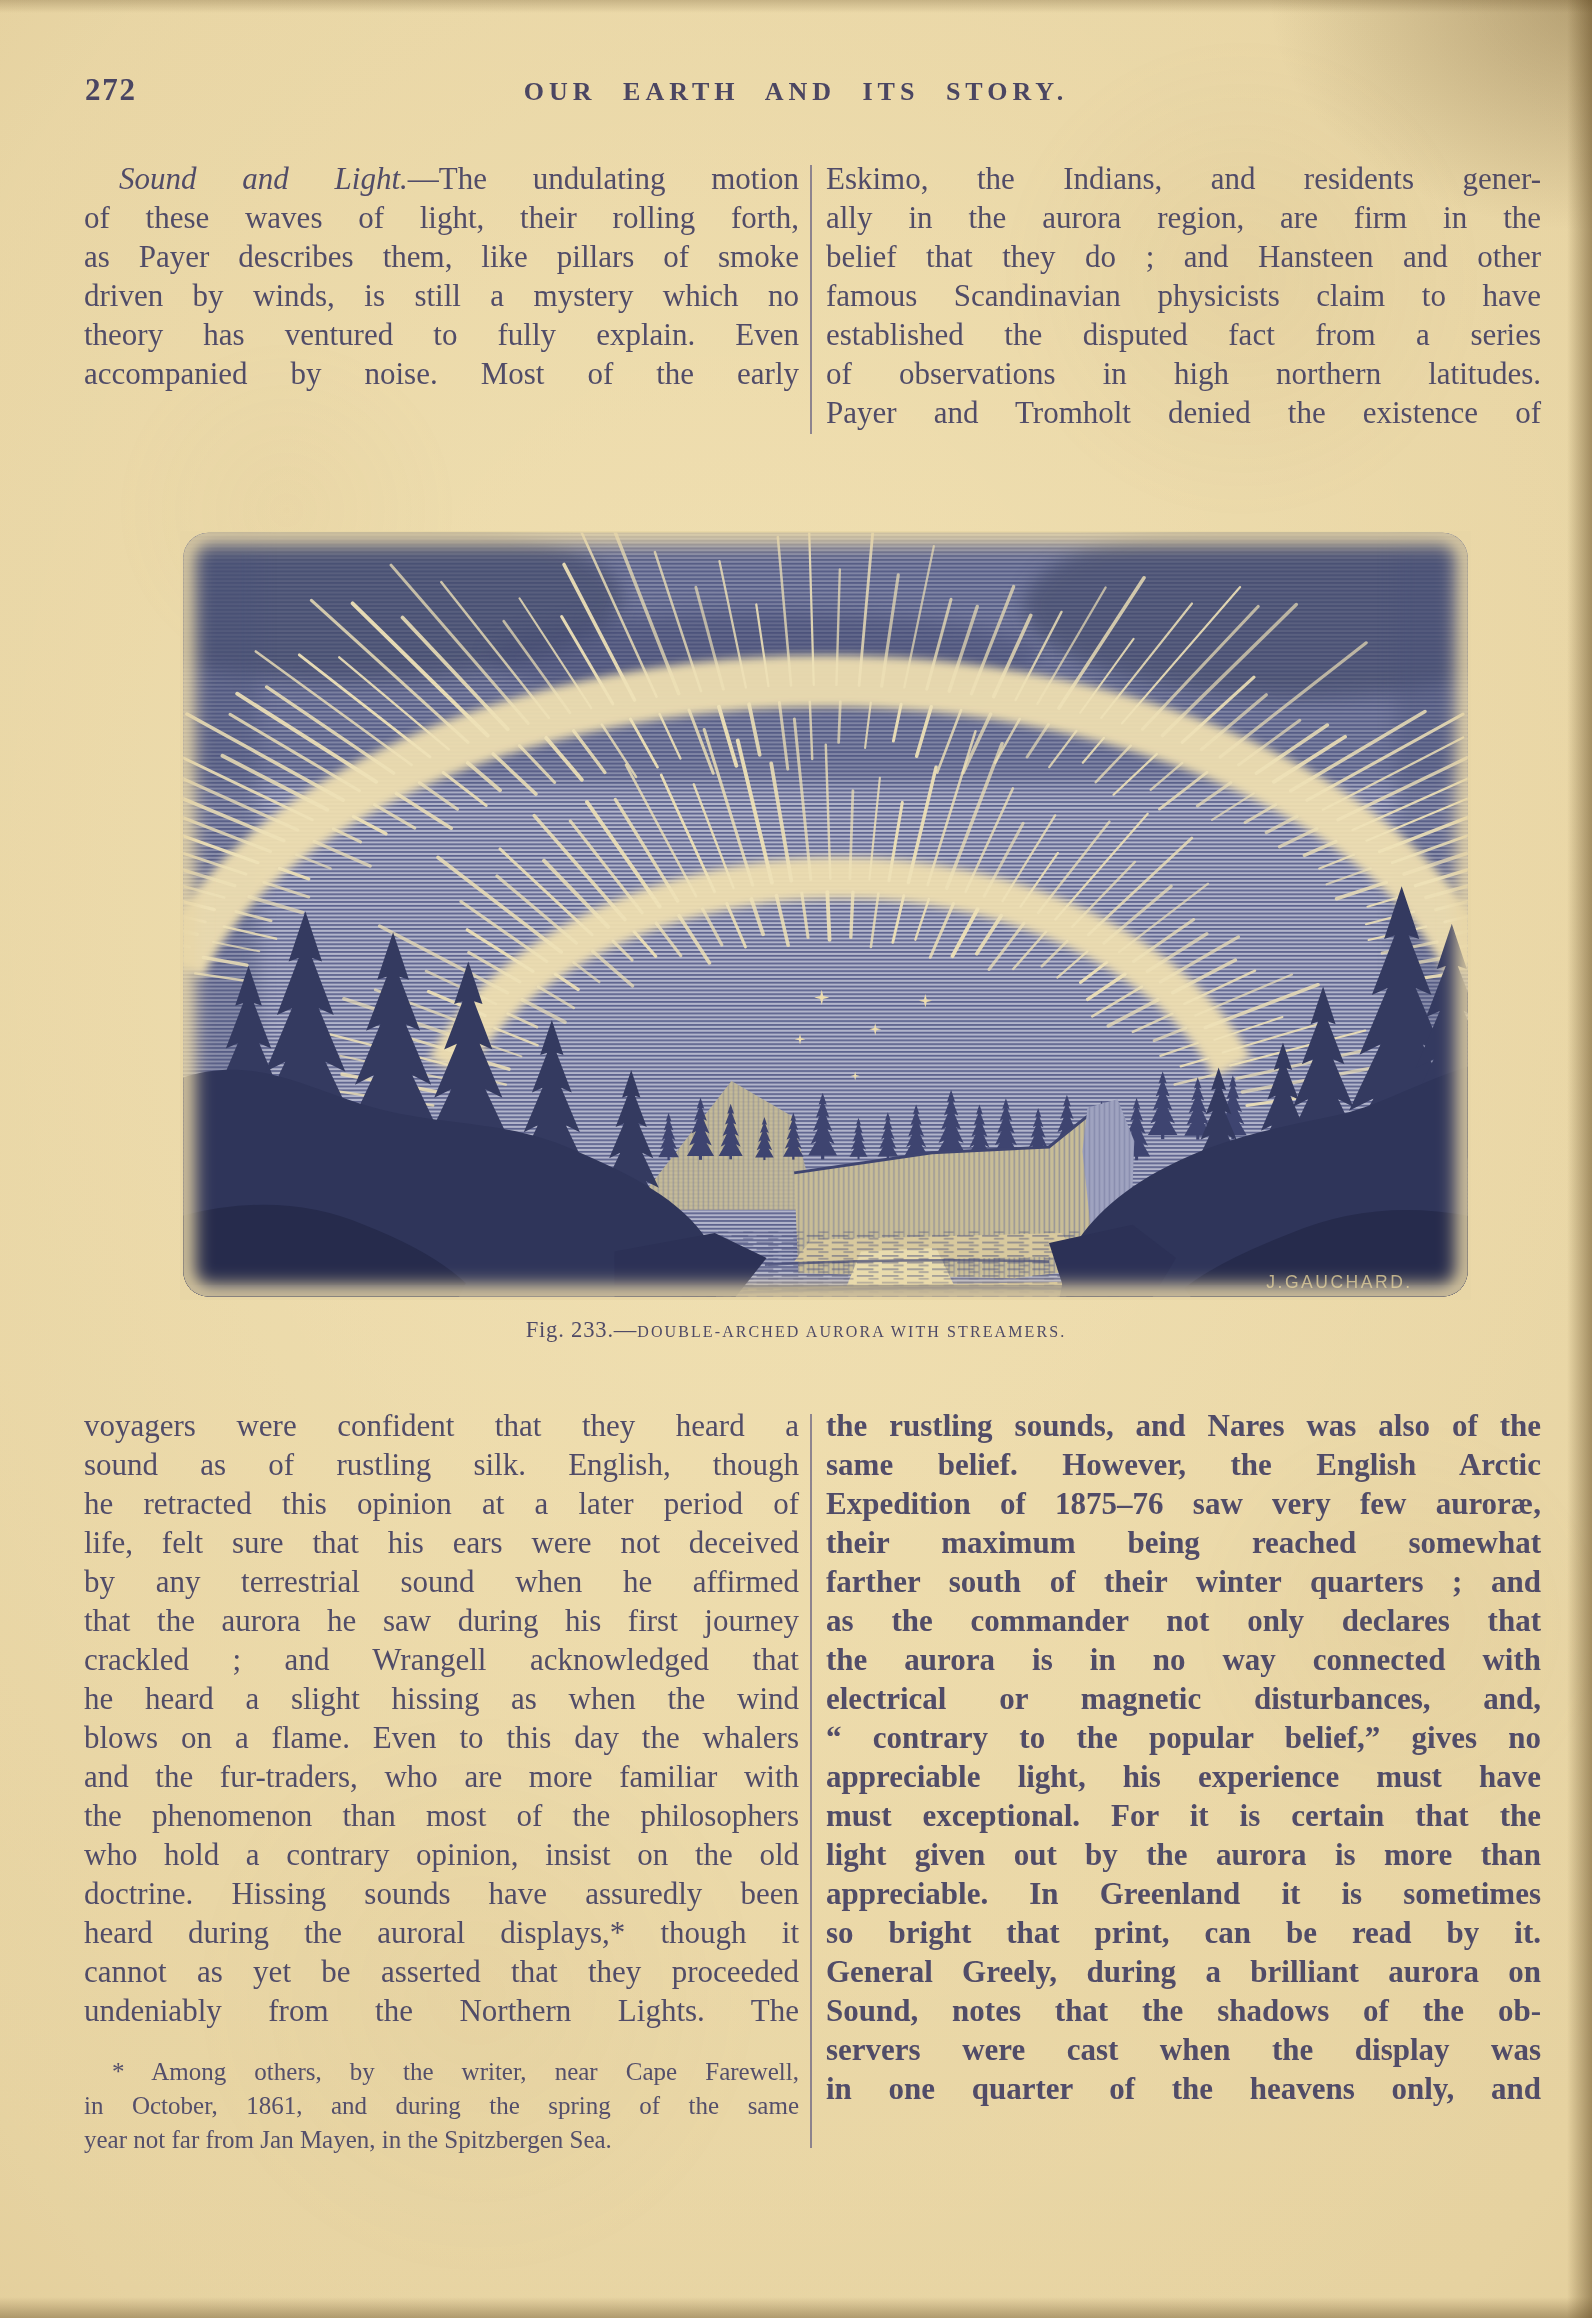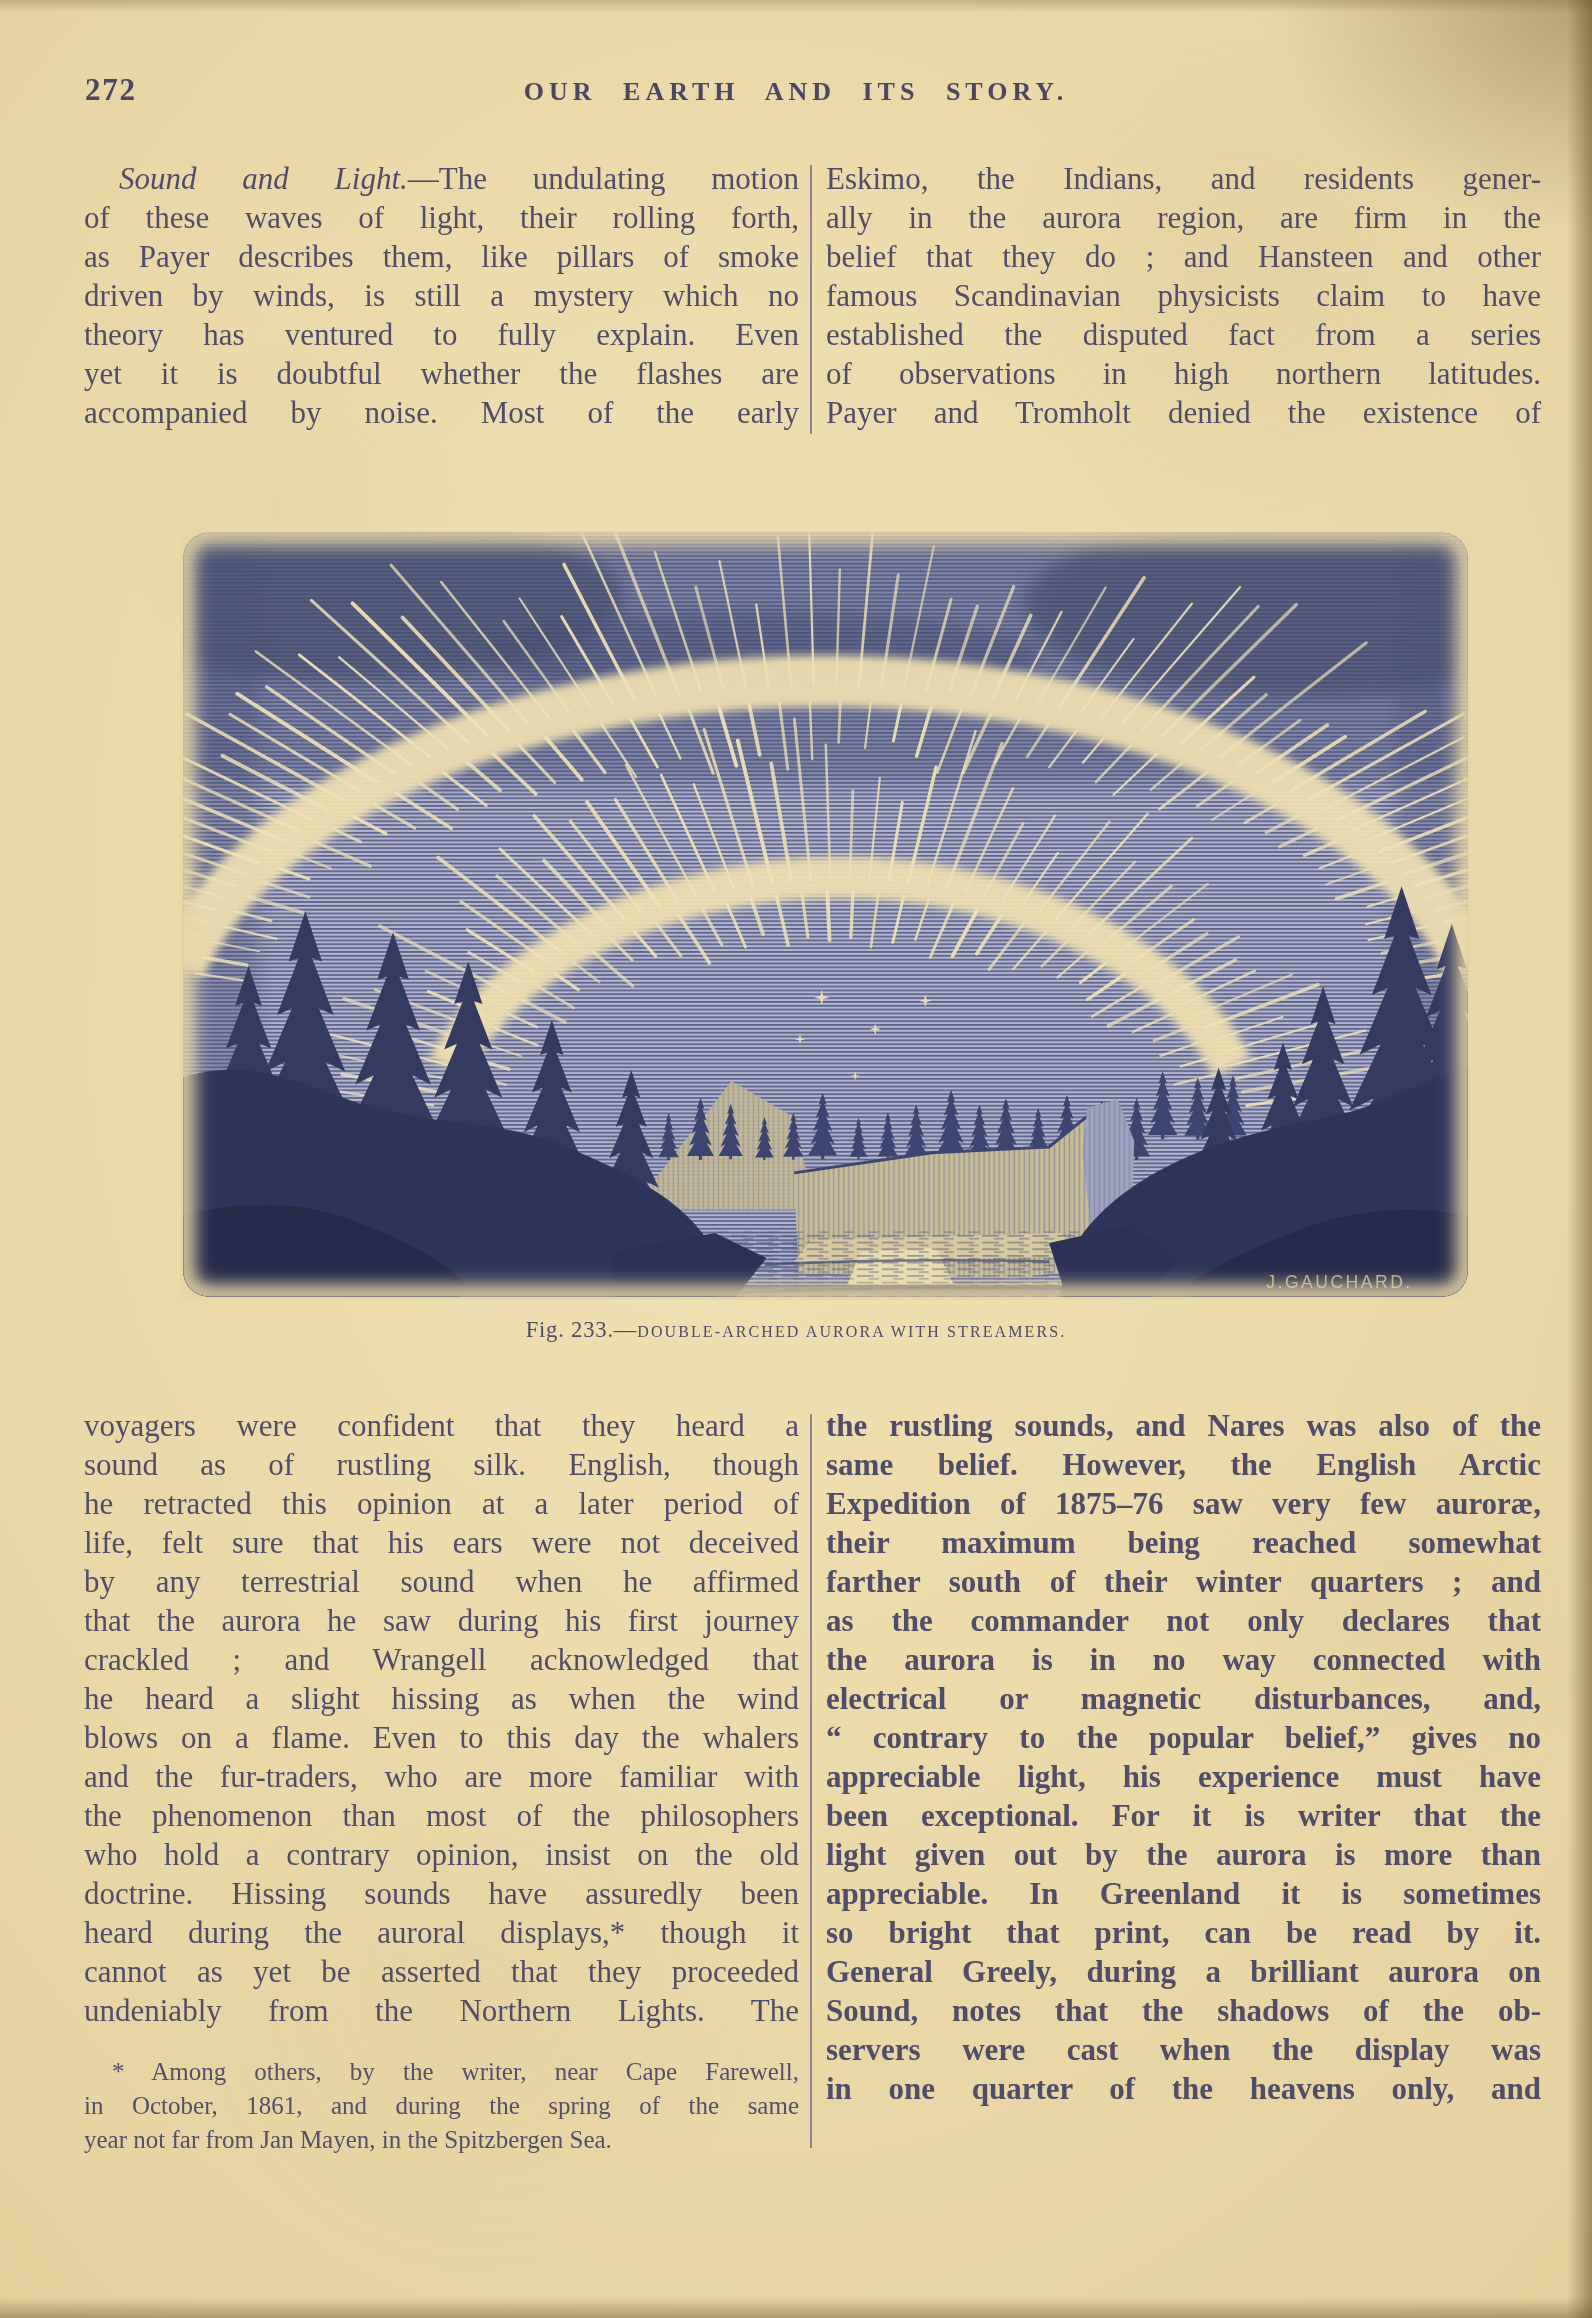--- a/index.html
+++ b/index.html
@@ -82,21 +82,20 @@
   <div class="divider top"></div>
   <div class="divider bottom"></div>
 
   <div class="col col-tl">
     <div class="tline indent"><i>Sound and Light.</i><span>—The undulating motion</span></div>
     <div>
         <div class="tline">of these waves of light, their rolling forth,</div>
         <div class="tline">as Payer describes them, like pillars of smoke</div>
         <div class="tline">driven by winds, is still a mystery which no</div>
         <div class="tline">theory has ventured to fully explain.  Even</div>
-        <div class="tline">yet it is doubtful whether the flashes are</div>
         <div class="tline">accompanied by noise.  Most of the early</div>
       </div>
   </div>
 
   <div class="col col-tr">
     <div>
         <div class="tline">Eskimo, the Indians, and residents gener-</div>
         <div class="tline">ally in the aurora region, are firm in the</div>
         <div class="tline">belief that they do ; and Hansteen and other</div>
         <div class="tline">famous Scandinavian physicists claim to have</div>
@@ -521,21 +520,21 @@
         <div class="tline">the rustling sounds, and Nares was also of the</div>
         <div class="tline">same belief.  However, the English Arctic</div>
         <div class="tline">Expedition of 1875–76 saw very few auroræ,</div>
         <div class="tline">their maximum being reached somewhat</div>
         <div class="tline">farther south of their winter quarters ; and</div>
         <div class="tline">as the commander not only declares that</div>
         <div class="tline">the aurora is in no way connected with</div>
         <div class="tline">electrical or magnetic disturbances, and,</div>
         <div class="tline">“ contrary to the popular belief,” gives no</div>
         <div class="tline">appreciable light, his experience must have</div>
-        <div class="tline">been exceptional.  For it is writer that the</div>
+        <div class="tline">must exceptional.  For it is certain that the</div>
         <div class="tline">light given out by the aurora is more than</div>
         <div class="tline">appreciable.  In Greenland it is sometimes</div>
         <div class="tline">so bright that print, can be read by it.</div>
         <div class="tline">General Greely, during a brilliant aurora on</div>
         <div class="tline">Sound, notes that the shadows of the ob-</div>
         <div class="tline">servers were cast when the display was</div>
         <div class="tline">in one quarter of the heavens only, and</div>
       </div>
   </div>
 

